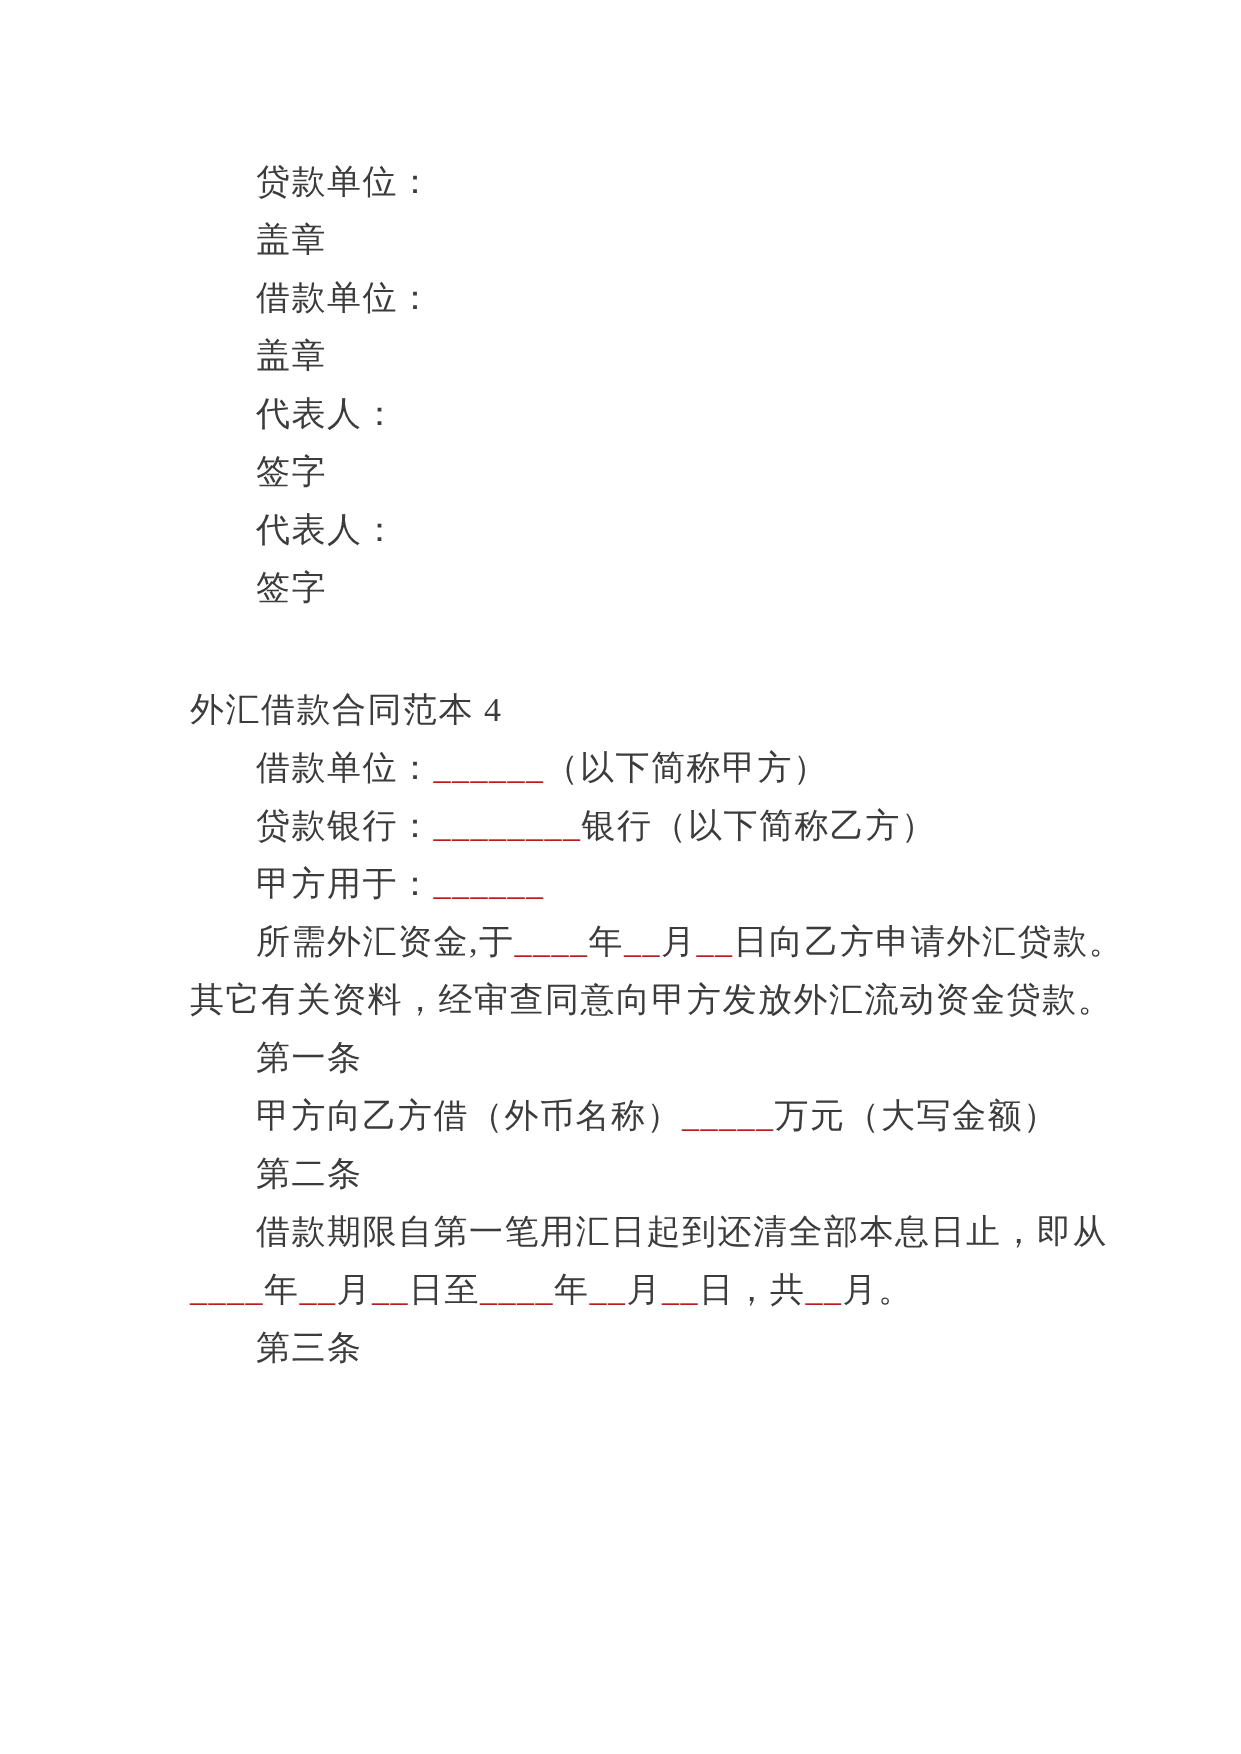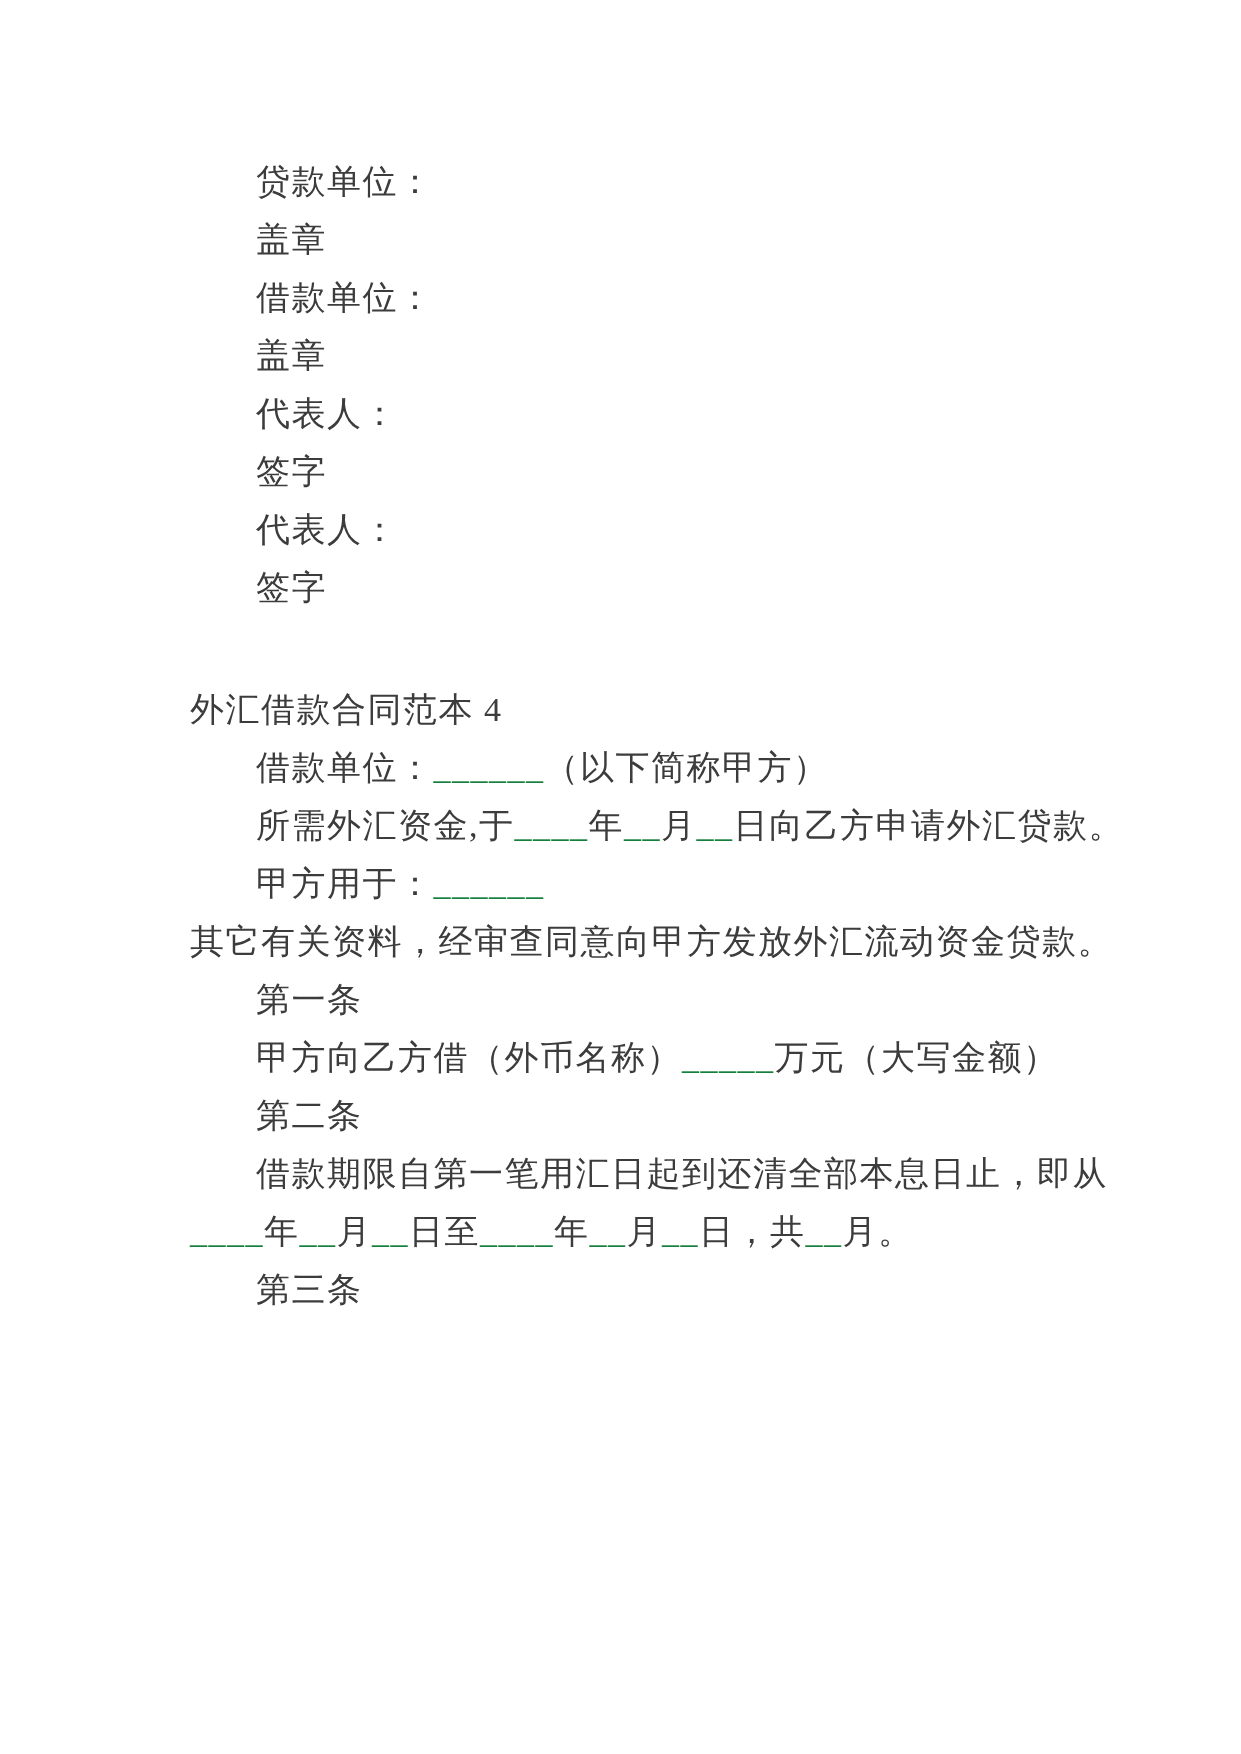--- a/index.html
+++ b/index.html
@@ -36,21 +36,21 @@
   .doc-line.indent {
     padding-left: 66px;
   }
   .section-gap {
     height: 64px;
   }
   .seg-text {
     color: #3c3c3c;
   }
   .seg-blank {
-    color: #15803d;
+    color: #b91c1c;
   }
 </style>
 </head>
 <body>
 
 <div class="page">
   <div class="doc-body">
     <div id="section1">
         <div class="doc-line indent"><span class="seg-text">贷款单位：</span></div>
         <div class="doc-line indent"><span class="seg-text">盖章</span></div>
@@ -58,22 +58,23 @@
         <div class="doc-line indent"><span class="seg-text">盖章</span></div>
         <div class="doc-line indent"><span class="seg-text">代表人：</span></div>
         <div class="doc-line indent"><span class="seg-text">签字</span></div>
         <div class="doc-line indent"><span class="seg-text">代表人：</span></div>
         <div class="doc-line indent"><span class="seg-text">签字</span></div>
       </div>
     <div class="section-gap"></div>
     <div id="section2">
         <div class="doc-line"><span class="seg-text">外汇借款合同范本 4</span></div>
         <div class="doc-line indent"><span class="seg-text">借款单位：</span><span class="seg-blank">______</span><span class="seg-text">（以下简称甲方）</span></div>
+        <div class="doc-line indent"><span class="seg-text">贷款银行：</span><span class="seg-blank">________</span><span class="seg-text">银行（以下简称乙方）</span></div>
+        <div class="doc-line indent"><span class="seg-text">甲方用于：</span><span class="seg-blank">______</span></div>
         <div class="doc-line indent"><span class="seg-text">所需外汇资金,于</span><span class="seg-blank">____</span><span class="seg-text">年</span><span class="seg-blank">__</span><span class="seg-text">月</span><span class="seg-blank">__</span><span class="seg-text">日向乙方申请外汇贷款。</span></div>
-        <div class="doc-line indent"><span class="seg-text">甲方用于：</span><span class="seg-blank">______</span></div>
         <div class="doc-line"><span class="seg-text">其它有关资料，经审查同意向甲方发放外汇流动资金贷款。</span></div>
         <div class="doc-line indent"><span class="seg-text">第一条</span></div>
         <div class="doc-line indent"><span class="seg-text">甲方向乙方借（外币名称）</span><span class="seg-blank">_____</span><span class="seg-text">万元（大写金额）</span></div>
         <div class="doc-line indent"><span class="seg-text">第二条</span></div>
         <div class="doc-line indent"><span class="seg-text">借款期限自第一笔用汇日起到还清全部本息日止，即从</span></div>
         <div class="doc-line"><span class="seg-blank">____</span><span class="seg-text">年</span><span class="seg-blank">__</span><span class="seg-text">月</span><span class="seg-blank">__</span><span class="seg-text">日至</span><span class="seg-blank">____</span><span class="seg-text">年</span><span class="seg-blank">__</span><span class="seg-text">月</span><span class="seg-blank">__</span><span class="seg-text">日，共</span><span class="seg-blank">__</span><span class="seg-text">月。</span></div>
         <div class="doc-line indent"><span class="seg-text">第三条</span></div>
       </div>
   </div>
 </div>

